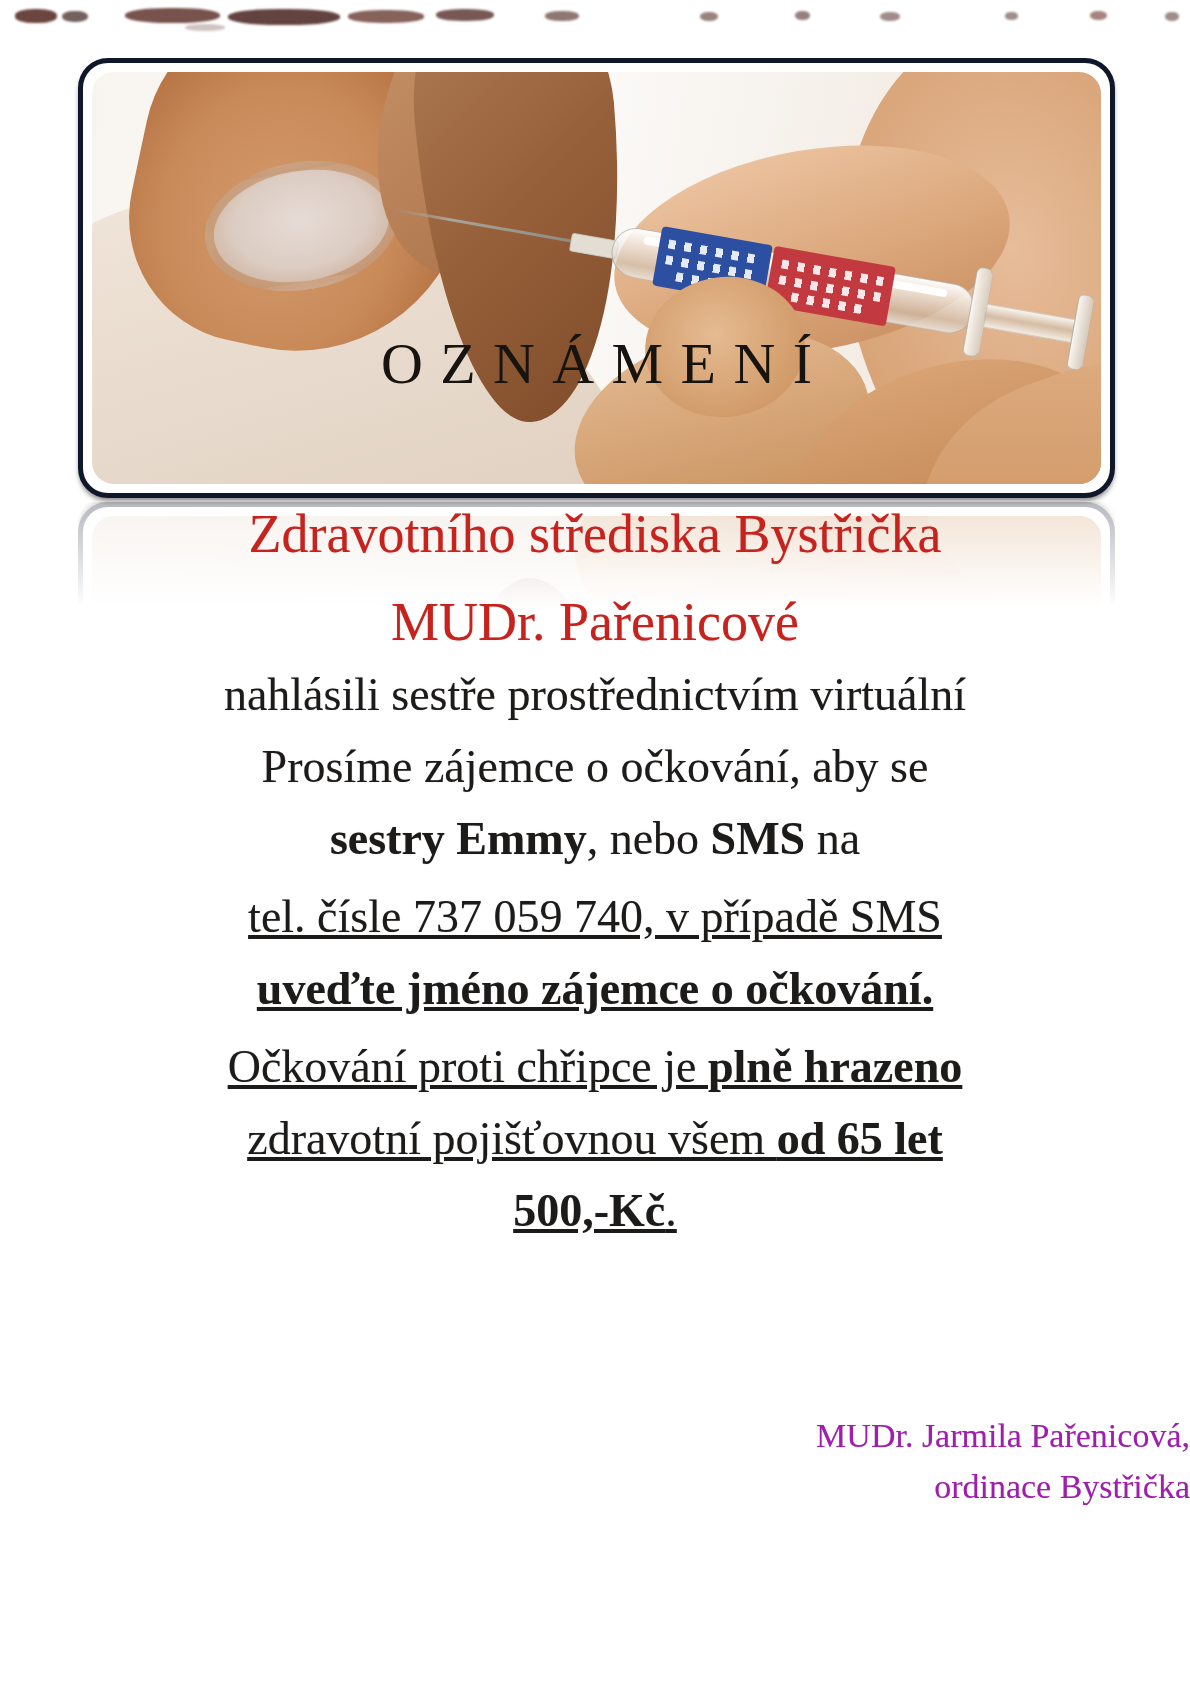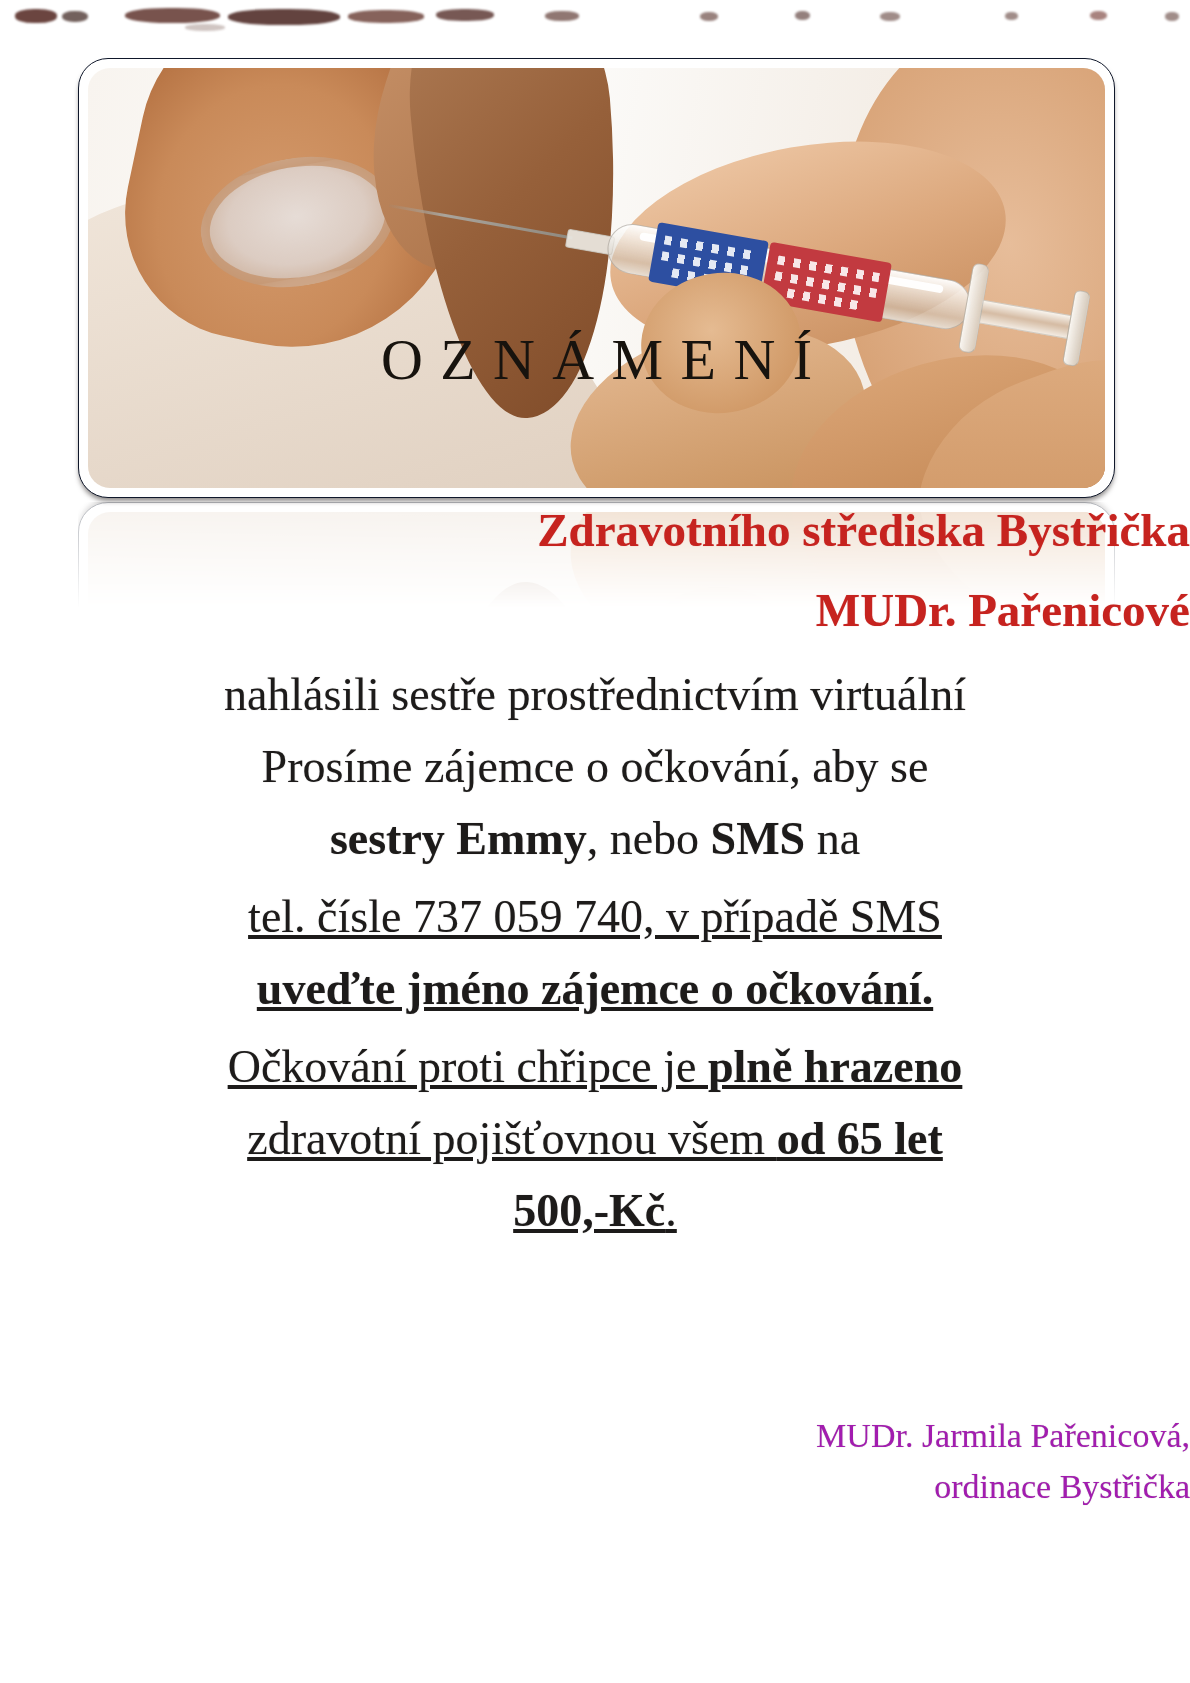--- a/index.html
+++ b/index.html
@@ -8,21 +8,21 @@
     background:#ffffff; font-family:"Liberation Serif", serif; color:#1d1b1a;
   }
 
   
   .artifacts{position:absolute;top:0;left:0;width:100%;height:40px;z-index:1;}
   .smudge{position:absolute;display:block;border-radius:45%;filter:blur(1.2px);}
 
   
   .photo-frame{
     position:absolute; left:78px; top:58px; width:1037px; height:440px;
-    background:#ffffff; border:1px solid #0f172a; border-radius:30px;
+    background:#ffffff; border:5px solid #0f172a; border-radius:30px;
     padding:9px; box-sizing:border-box; z-index:1;
     box-shadow:0 4px 5px -1px rgba(45,40,38,0.55);
     -webkit-box-reflect: below 4px linear-gradient(transparent 76%, rgba(0,0,0,0.30));
   }
   .photo{
     position:relative; width:100%; height:100%; border-radius:22px; overflow:hidden;
     background:linear-gradient(100deg,#f8f4ef 0%,#fdfdfc 40%,#f3ece4 78%,#e9e0d5 100%);
   }
   .blob{position:absolute;}
 
@@ -83,22 +83,22 @@
     border:1px solid rgba(160,152,140,0.5);border-radius:6px;box-sizing:border-box;}
 
   .photo-title{
     position:absolute;left:0;top:258px;width:100%;text-align:center;z-index:5;
     font-size:58px;letter-spacing:0.30em;padding-left:0.30em;box-sizing:border-box;
     color:#17130e;font-weight:400;
   }
 
   
   .headings{position:absolute;top:503px;left:0;width:100%;text-align:center;z-index:2;}
-  .red-heading{font-size:47px;font-weight:bold;color:#c6231f;line-height:1.15;
-    text-shadow:0 0 1px rgba(190,35,30,0.35);text-align:right;}
+  .red-heading{font-size:54px;font-weight:normal;color:#c6231f;line-height:1.15;
+    text-shadow:0 0 1px rgba(190,35,30,0.35);}
   .red-heading + .red-heading{margin-top:26px;}
 
   #paragraphs{position:absolute;top:659px;left:0;width:100%;text-align:center;z-index:2;
     font-size:46px;color:#1d1b1a;text-shadow:0 0 1px rgba(35,32,30,0.35);}
   #paragraphs .line{line-height:72px;}
   #paragraphs .para + .para{margin-top:6px;text-decoration:underline;}
   .b{font-weight:bold;text-align:right;}
 
   .signature{position:absolute;top:1414px;left:0;width:100%;text-align:right;z-index:2;
     font-size:34px;line-height:44px;color:#a21caf;text-shadow:0 0 1px rgba(35,32,30,0.3);}

